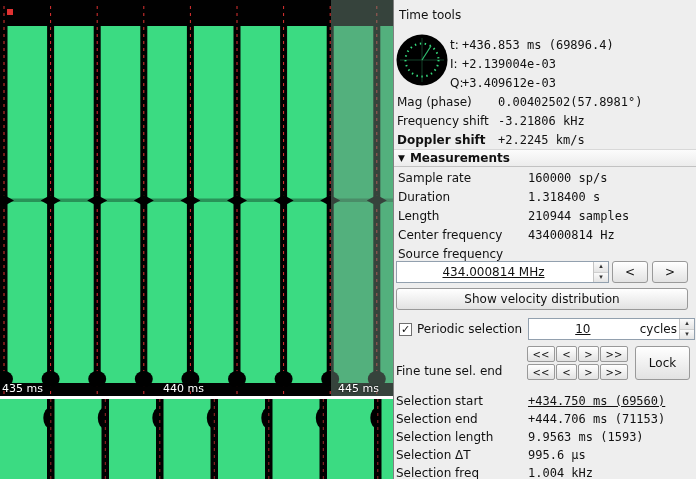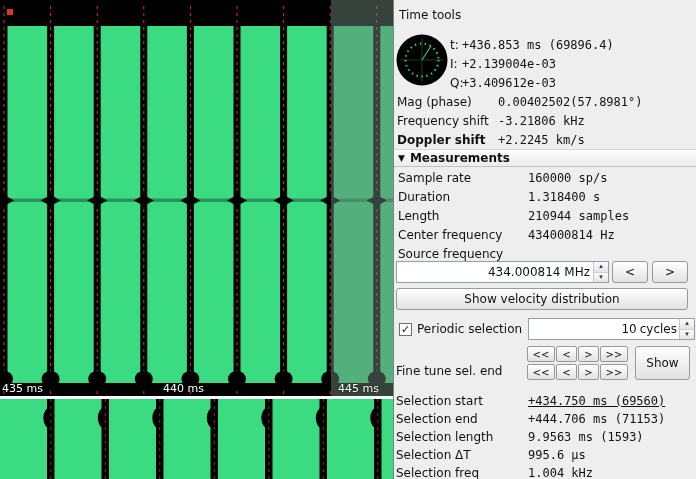--- a/index.html
+++ b/index.html
@@ -24,21 +24,21 @@
     background:linear-gradient(#fcfcfc,#ececec); border-top:1px solid #d8d8d8; border-bottom:1px solid #c2c2c2;
     display:flex; align-items:center; gap:5px; padding-left:4px; font-weight:bold; cursor:pointer; }
   .sec-header .arr { font-size:9px; }
 
   .btn { position:absolute; display:flex; align-items:center; justify-content:center;
     background:linear-gradient(#ffffff,#e2e2e2); border:1px solid #999999; border-radius:3px;
     font-size:12px; color:#111; cursor:pointer; white-space:nowrap; }
   .btn.sm { font-size:10px; border-radius:2px; }
 
   .spin { position:absolute; background:#ffffff; border:1px solid #92a0ae; display:flex; align-items:stretch; }
-  .spin .txt { flex:1; text-align:right; align-self:center; padding-right:3px; white-space:nowrap; }
+  .spin .txt { flex:1; text-align:center; align-self:center; padding-right:3px; white-space:nowrap;text-decoration:underline; }
   .spin .suffix { align-self:center; padding-right:2px; white-space:nowrap; }
   .arrows { width:15px; display:flex; flex-direction:column; border-left:1px solid #c4c4c4; }
   .arrows > div { flex:1; display:flex; align-items:center; justify-content:center;
     font-size:7px; line-height:1; color:#333; background:linear-gradient(#fbfbfb,#e4e4e4); cursor:pointer; }
   .arrows > div + div { border-top:1px solid #cfcfcf; }
 
   .checkbox { position:absolute; width:13px; height:13px; background:#ffffff; border:1px solid #6f6f6f;
     display:flex; align-items:center; justify-content:center; font-size:11px; line-height:1; cursor:pointer; }
 </style>
 </head>
@@ -169,21 +169,21 @@
     <div class="btn sm" style="left:162px; top:346px; width:21px; height:16px;">&lt;</div>
     <div class="btn sm" style="left:184px; top:346px; width:21px; height:16px;">&gt;</div>
     <div class="btn sm" style="left:206px; top:346px; width:28px; height:16px;">&gt;&gt;</div>
 
     <span class="lbl" style="left:2px; top:363px; height:17px; line-height:17px;">Fine tune sel. end</span>
     <div class="btn sm" style="left:133px; top:364px; width:28px; height:16px;">&lt;&lt;</div>
     <div class="btn sm" style="left:162px; top:364px; width:21px; height:16px;">&lt;</div>
     <div class="btn sm" style="left:184px; top:364px; width:21px; height:16px;">&gt;</div>
     <div class="btn sm" style="left:206px; top:364px; width:28px; height:16px;">&gt;&gt;</div>
 
-    <div class="btn" style="left:241px; top:346px; width:55px; height:34px;">Show</div>
+    <div class="btn" style="left:241px; top:346px; width:55px; height:34px;">Lock</div>
 
     <span class="lbl" style="left:2px; top:392px;">Selection start</span>
     <span class="val" style="left:134px; top:392px;text-decoration:underline;">+434.750 ms (69560)</span>
     <span class="lbl" style="left:2px; top:410px;">Selection end</span>
     <span class="val" style="left:134px; top:410px;">+444.706 ms (71153)</span>
     <span class="lbl" style="left:2px; top:428px;">Selection length</span>
     <span class="val" style="left:134px; top:428px;">9.9563 ms (1593)</span>
     <span class="lbl" style="left:2px; top:446px;">Selection ΔT</span>
     <span class="val" style="left:134px; top:446px;">995.6 µs</span>
     <span class="lbl" style="left:2px; top:464px;">Selection freq</span>

